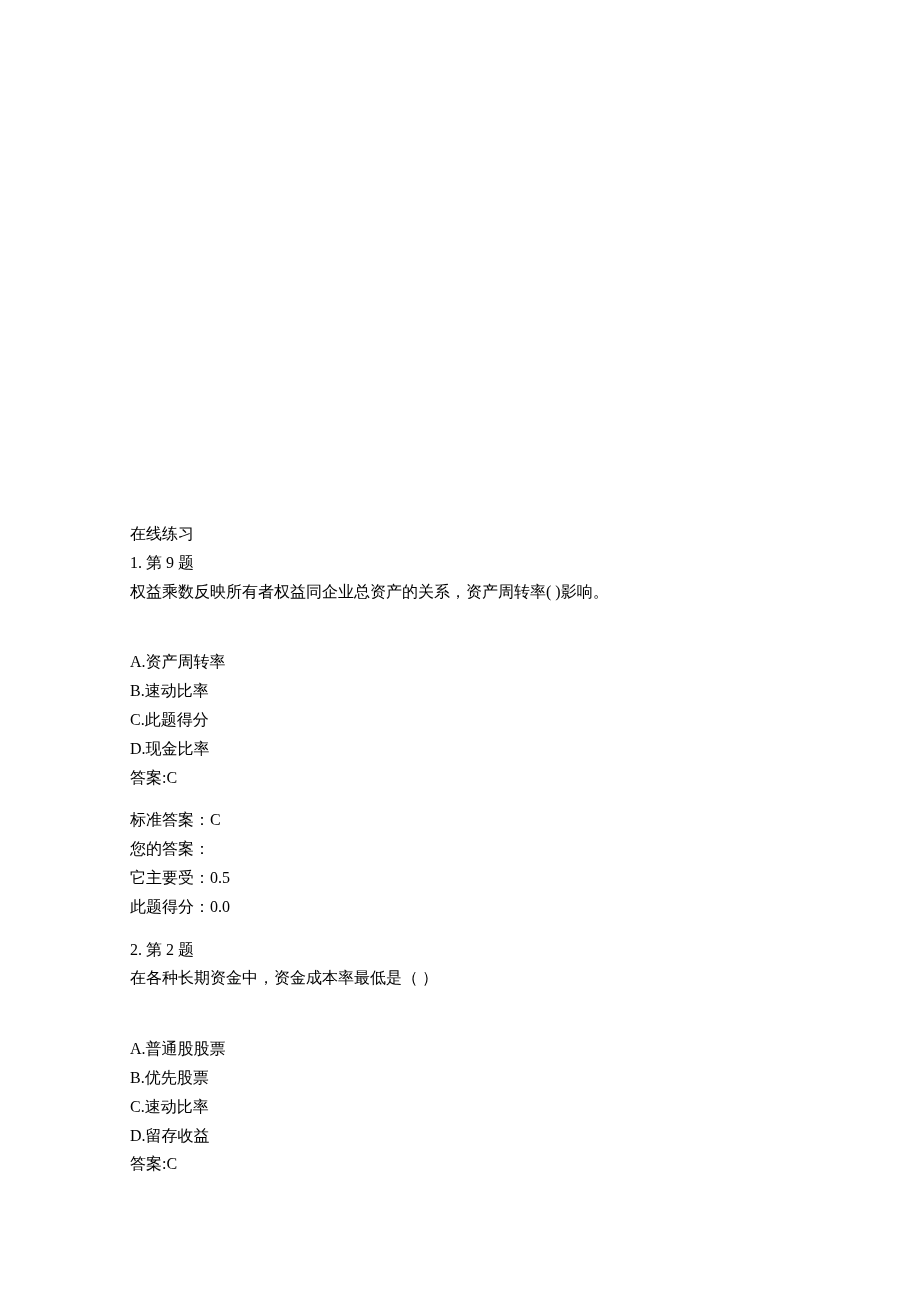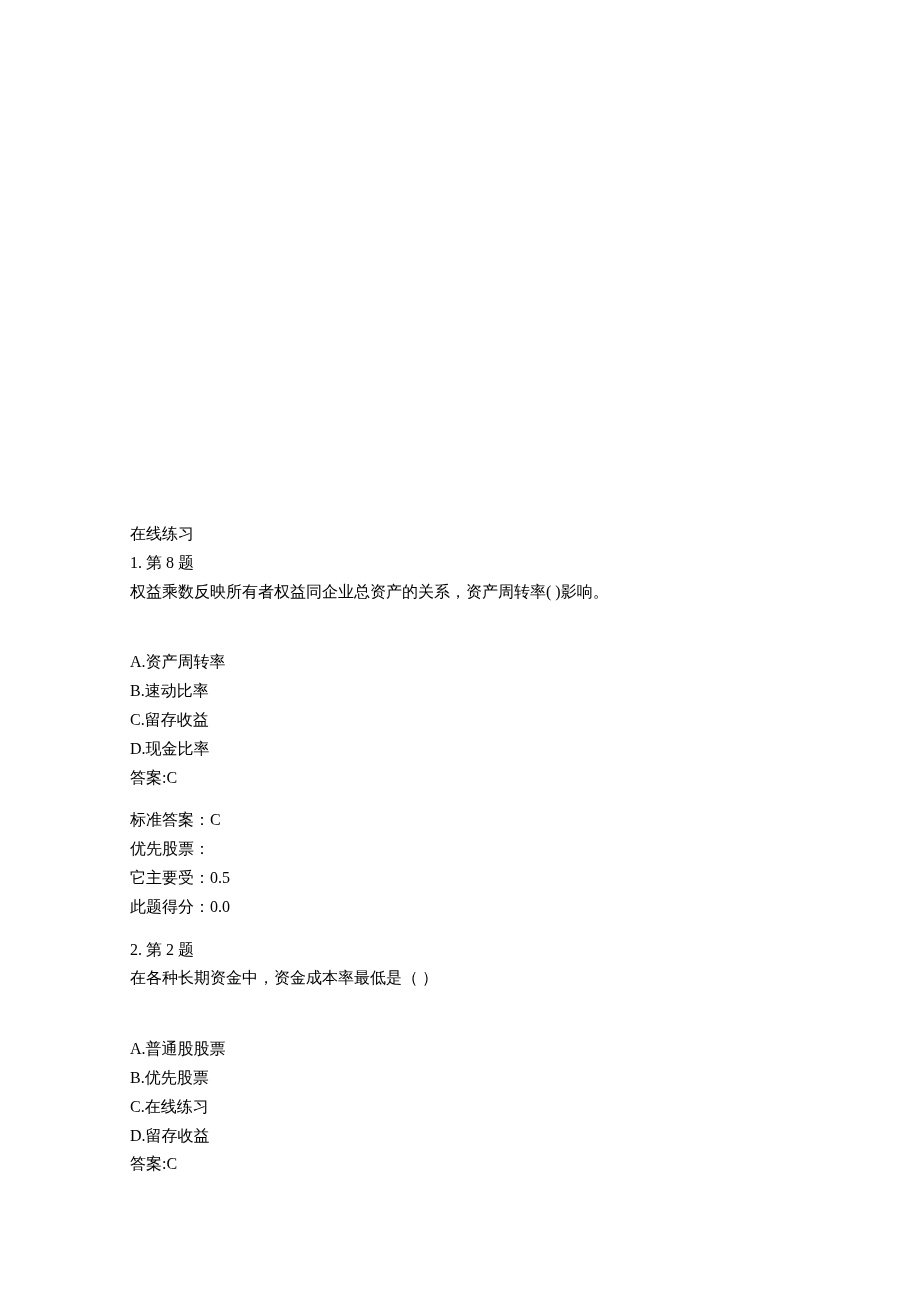--- a/index.html
+++ b/index.html
@@ -28,38 +28,38 @@
     .spacer-small {
       height: 14px;
     }
   </style>
 </head>
 <body>
 
 <div class="page">
   <span class="line">在线练习</span>
 
-  <span class="line">1.  第 8 题</span>
+  <span class="line">1.  第 9 题</span>
   <span class="line">权益乘数反映所有者权益同企业总资产的关系，资产周转率( )影响。</span>
   <div class="spacer"></div>
   <div class="spacer-small"></div>
   <span class="line">A.资产周转率</span>
   <span class="line">B.速动比率</span>
-  <span class="line">C.留存收益</span>
+  <span class="line">C.此题得分</span>
   <span class="line">D.现金比率</span>
   <span class="line">答案:C</span>
   <div class="spacer-small"></div>
   <span class="line"><span>标准答案：</span><span>C</span></span>
-  <span class="line"><span>优先股票：</span><span></span></span>
+  <span class="line"><span>您的答案：</span><span></span></span>
   <span class="line"><span>它主要受：</span><span>0.5</span></span>
   <span class="line"><span>此题得分：</span><span>0.0</span></span>
   <div class="spacer-small"></div>
 
   <span class="line">2.  第 2 题</span>
   <span class="line">在各种长期资金中，资金成本率最低是（ ）</span>
   <div class="spacer"></div>
   <div class="spacer-small"></div>
   <span class="line">A.普通股股票</span>
   <span class="line">B.优先股票</span>
-  <span class="line">C.在线练习</span>
+  <span class="line">C.速动比率</span>
   <span class="line">D.留存收益</span>
   <span class="line">答案:C</span>
 </div>
 
 </body></html>

